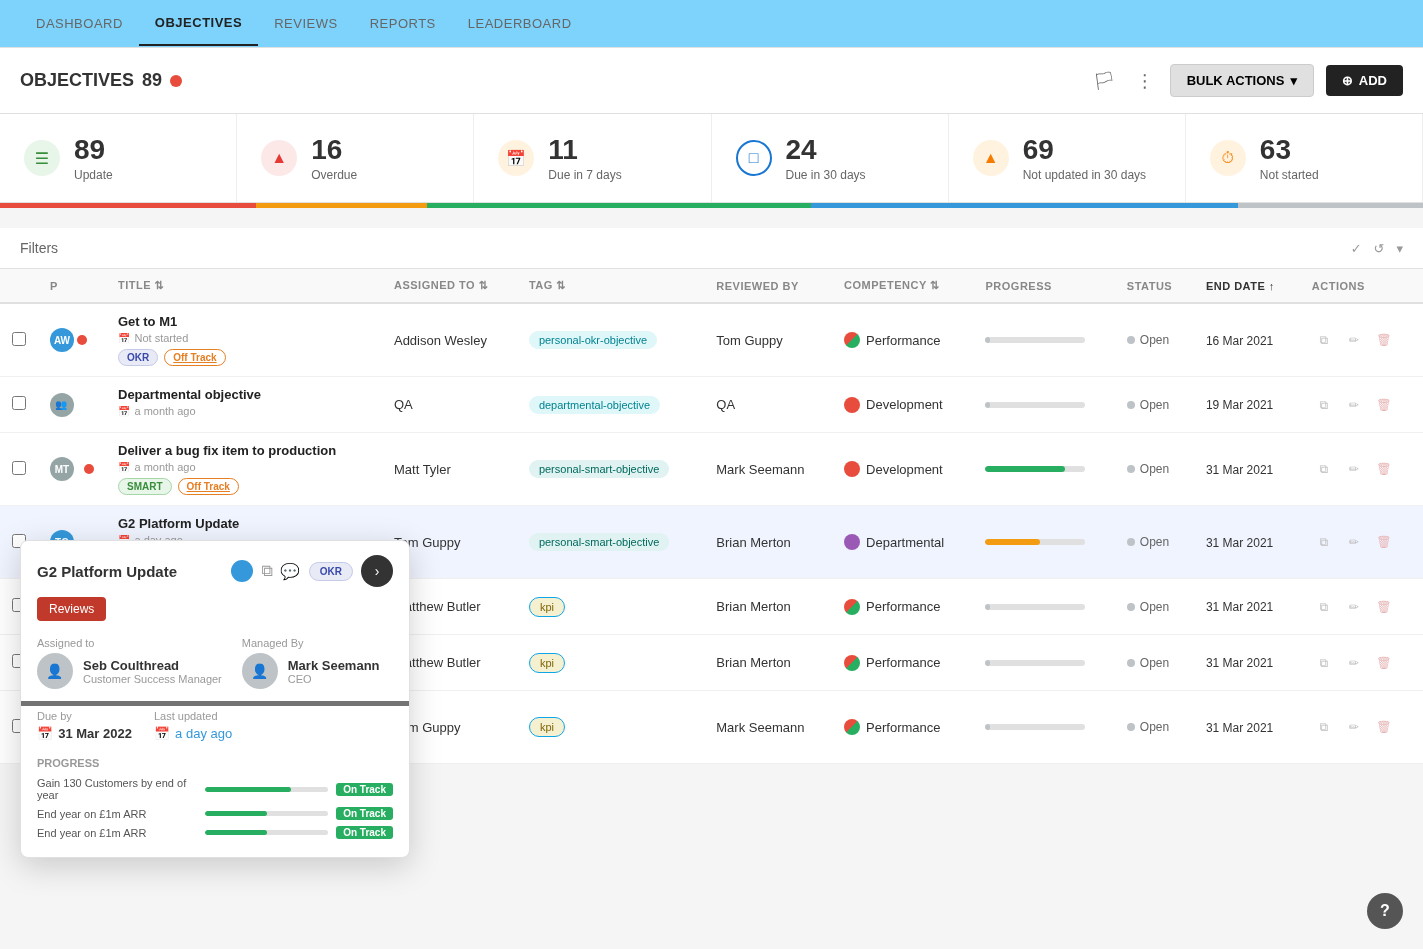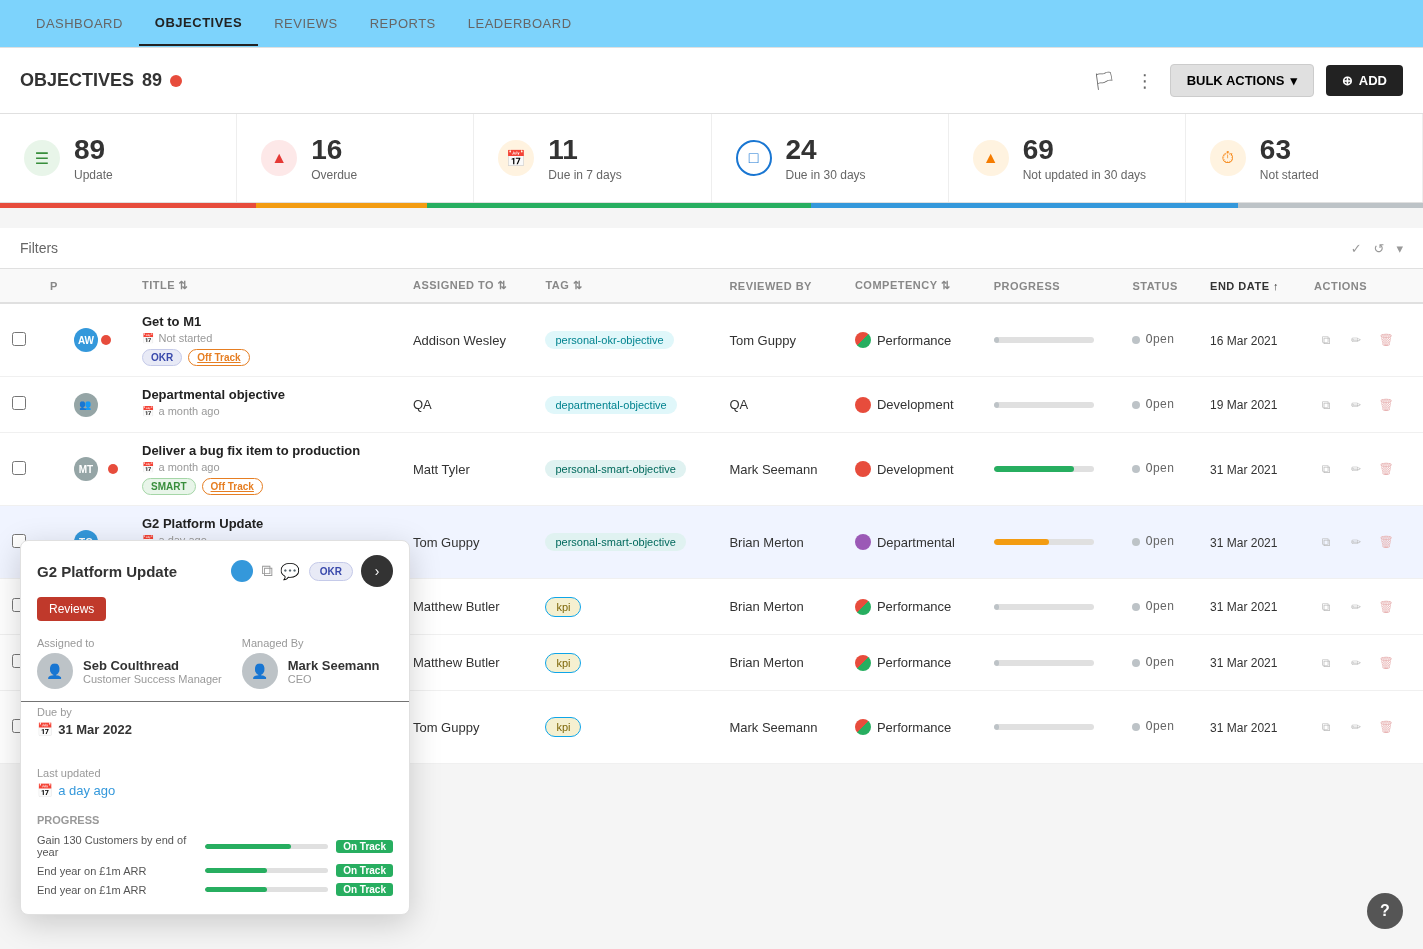--- a/index.html
+++ b/index.html
@@ -63,35 +63,35 @@
     .tag-badge { padding: 2px 8px; border-radius: 10px; font-size: 10px; font-weight: 600; }
     .tag-okr { background: #e8eaf6; color: #3949ab; border: 1px solid #c5cae9; }
     .tag-off-track { background: #fff; color: #e67e22; border: 1px solid #e67e22; text-decoration: underline; }
     .tag-smart { background: #e8f5e9; color: #388e3c; border: 1px solid #a5d6a7; }
     .tag-kpi { background: #f5f0d0; color: #7d6608; border: 1px solid #0ea5e9; }
     .tag-dept { background: #e0f7fa; color: #00838f; }
     .tag-personal { background: #e0f2f1; color: #00695c; }
 
     .pill-tag { padding: 3px 10px; border-radius: 10px; font-size: 11px; font-weight: 500; display: inline-block; }
 
-    .avatar { width: 28px; height: 28px; border-radius: 50%; display: flex; align-items: center; justify-content: center; font-size: 11px; font-weight: 700; color: #fff; margin-left: 24px; }
+    .avatar { width: 28px; height: 28px; border-radius: 50%; display: flex; align-items: center; justify-content: center; font-size: 11px; font-weight: 700; color: #fff; }
     .av-blue { background: #3498db; }
     .av-gray { background: #95a5a6; }
     .av-green { background: #27ae60; }
 
     .competency-cell { display: flex; align-items: center; gap: 6px; }
     .comp-dot { width: 16px; height: 16px; border-radius: 50%; flex-shrink: 0; }
     .comp-performance { background: linear-gradient(135deg, #e74c3c 50%, #27ae60 50%); }
     .comp-development { background: #e74c3c; }
     .comp-communication { background: #9b59b6; }
 
     .progress-bar { height: 6px; background: #e0e0e0; border-radius: 3px; width: 100px; overflow: hidden; }
     .progress-fill { height: 100%; border-radius: 3px; }
 
-    .status-badge { display: flex; align-items: center; gap: 5px; font-size: 12px; color: #666; font-family: Liberation Mono, monospace; }
+    .status-badge { display: flex; align-items: center; gap: 5px; font-size: 12px; color: #666; }
     .status-dot { width: 8px; height: 8px; border-radius: 50%; background: #bdc3c7; }
 
     .action-icons { display: flex; gap: 6px; align-items: center; }
     .action-icon { width: 24px; height: 24px; border-radius: 3px; display: flex; align-items: center; justify-content: center; font-size: 12px; cursor: pointer; color: #bbb; }
     .action-icon.del { color: #e8b4b4; }
 
     .date-text { font-size: 12px; white-space: nowrap; }
 
     
     .popup-card { position: absolute; left: 20px; top: 540px; width: 390px; background: #fff; border-radius: 8px; box-shadow: 0 8px 32px rgba(0,0,0,0.18); z-index: 100; padding: 0; overflow: visible; border: 1px solid #e0e0e0; }
@@ -663,21 +663,21 @@
       <div style="font-size:11px;color:#999;margin-bottom:4px;">Managed By</div>
       <div class="popup-person">
         <div class="popup-avatar">👤</div>
         <div class="popup-person-info">
           <div class="name">Mark Seemann</div>
           <div class="role">CEO</div>
         </div>
       </div>
     </div>
   </div>
-  <div style="display:flex;gap:30px;padding:4px 16px 12px;border-top:1px solid #737373;flex-direction:column;">
+  <div style="display:flex;gap:22px;padding:4px 16px 12px;border-top:5px solid #737373;">
     <div>
       <div style="font-size:11px;color:#999;margin-bottom:4px;">Due by</div>
       <div class="popup-due-date">
         <span style="color:#666;">📅</span>
         <span>31 Mar 2022</span>
       </div>
     </div>
     <div>
       <div style="font-size:11px;color:#999;margin-bottom:4px;">Last updated</div>
       <div class="popup-updated">

